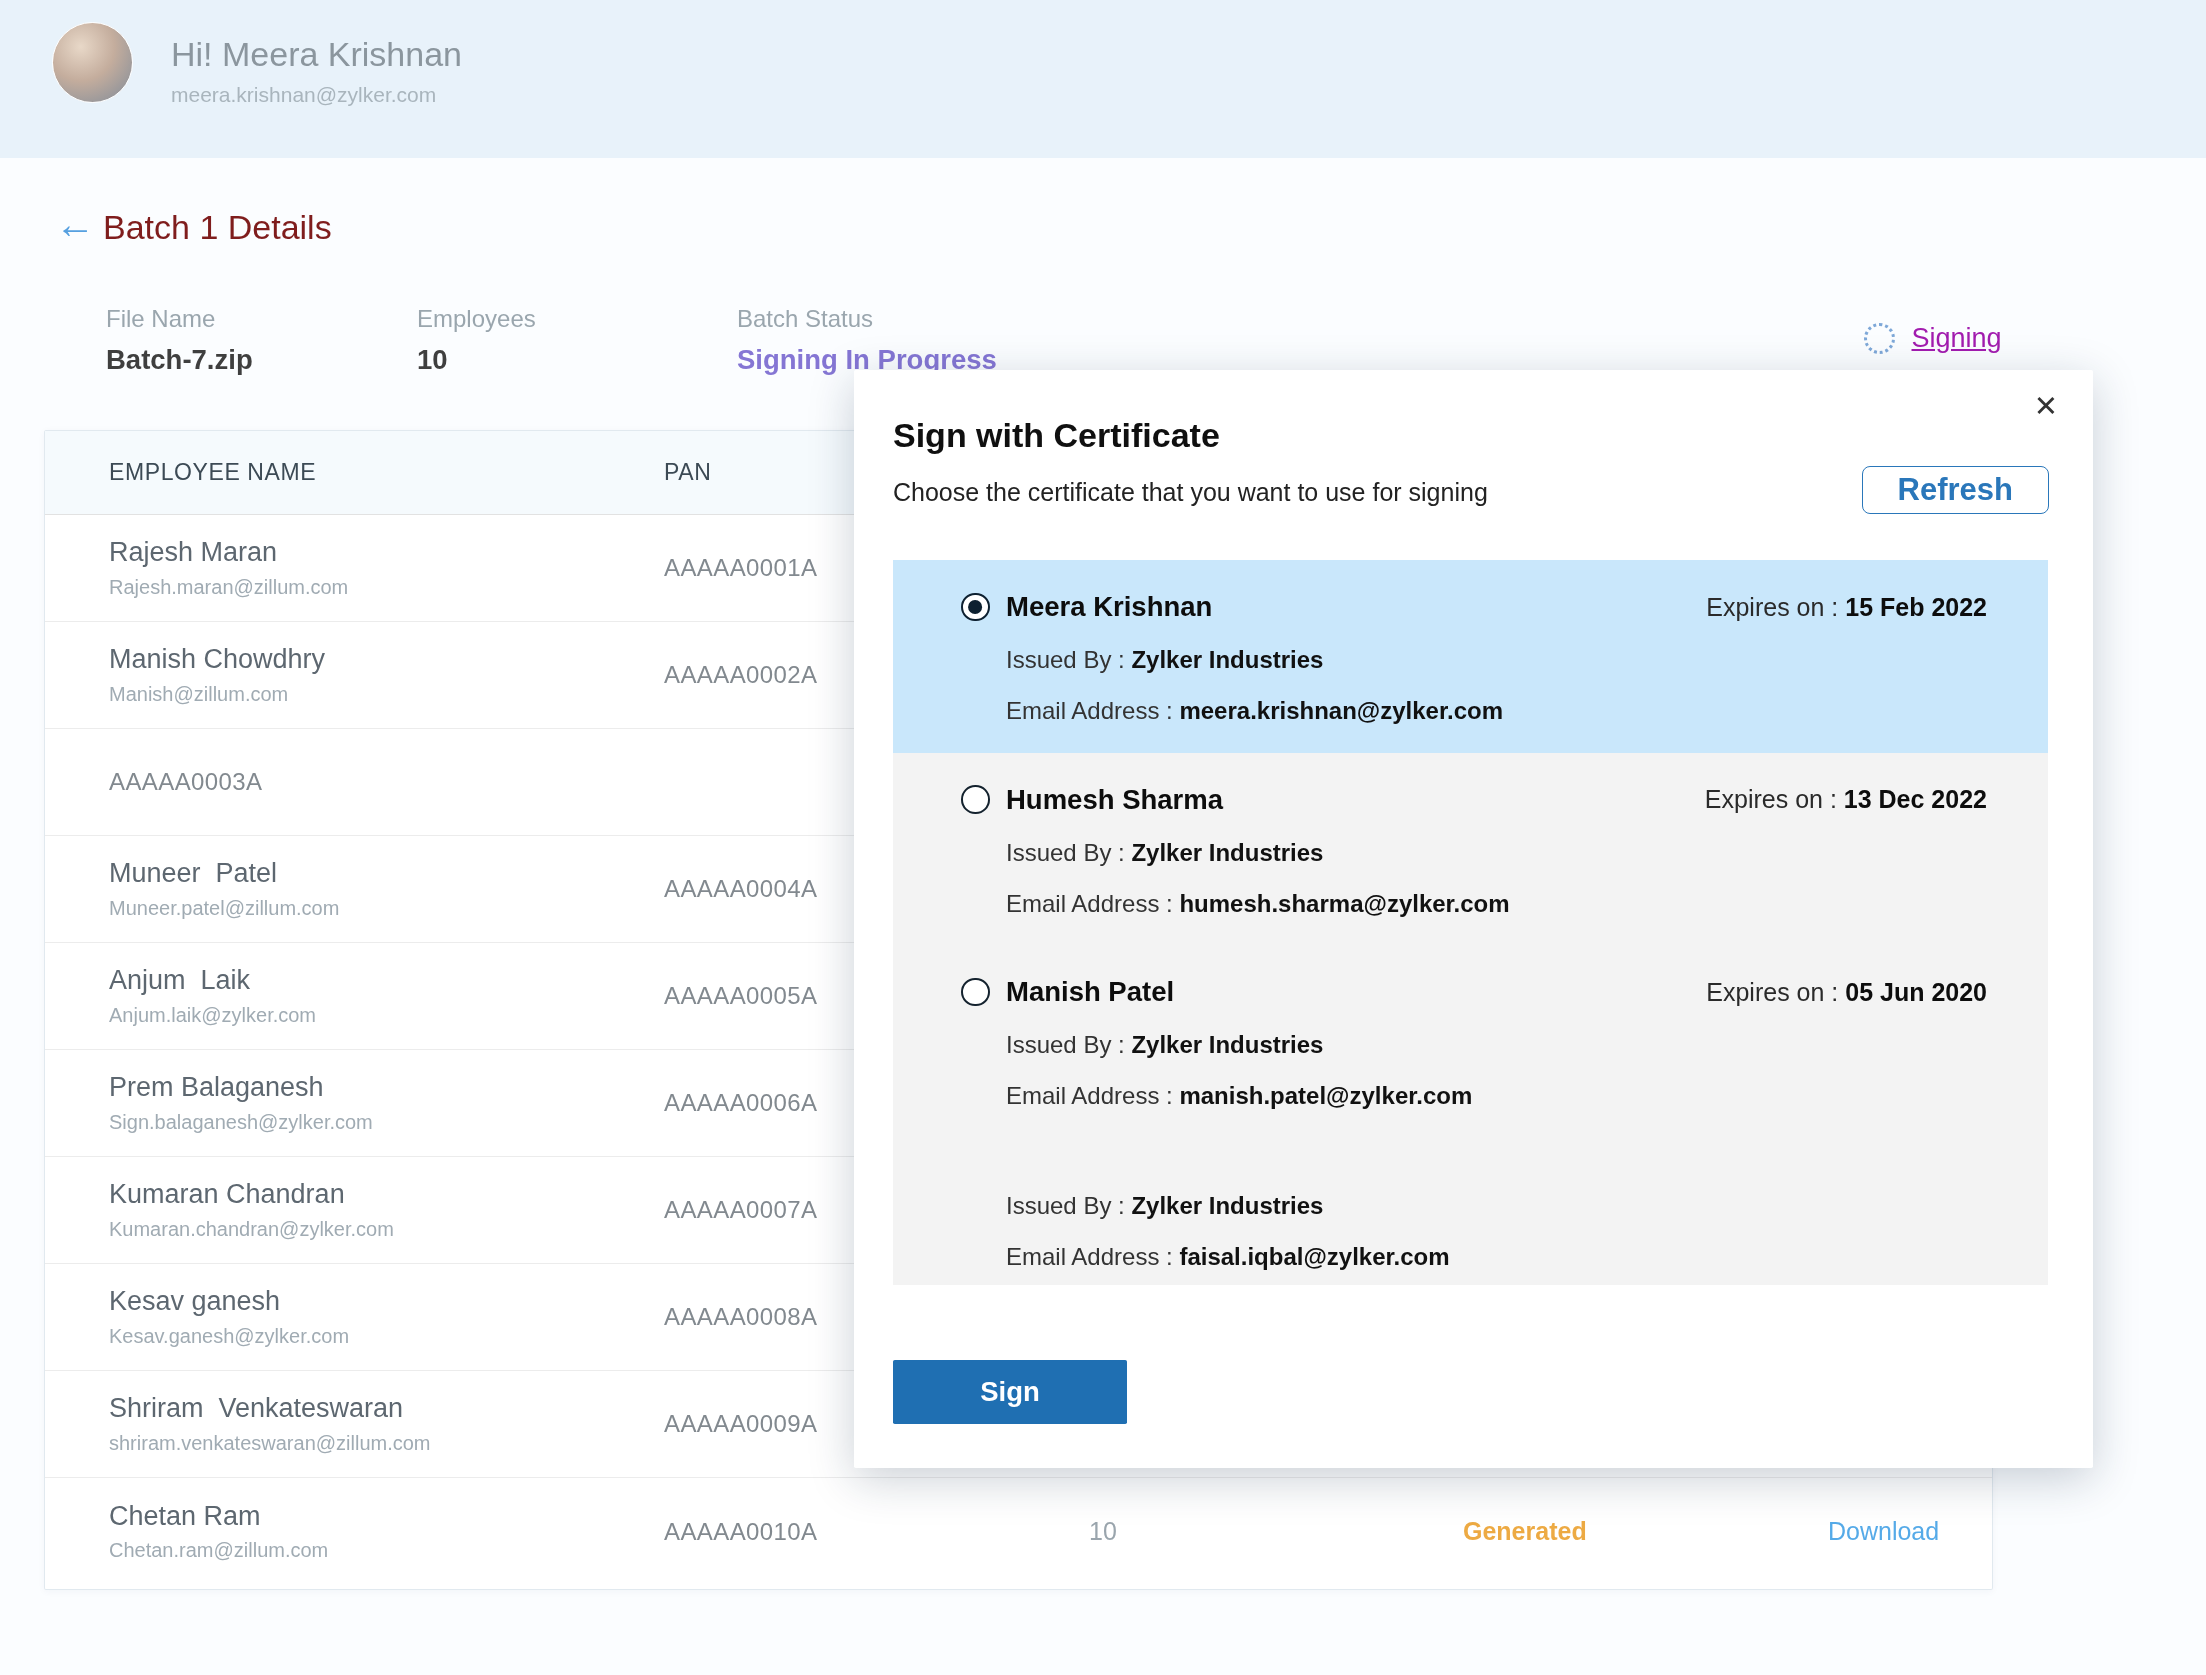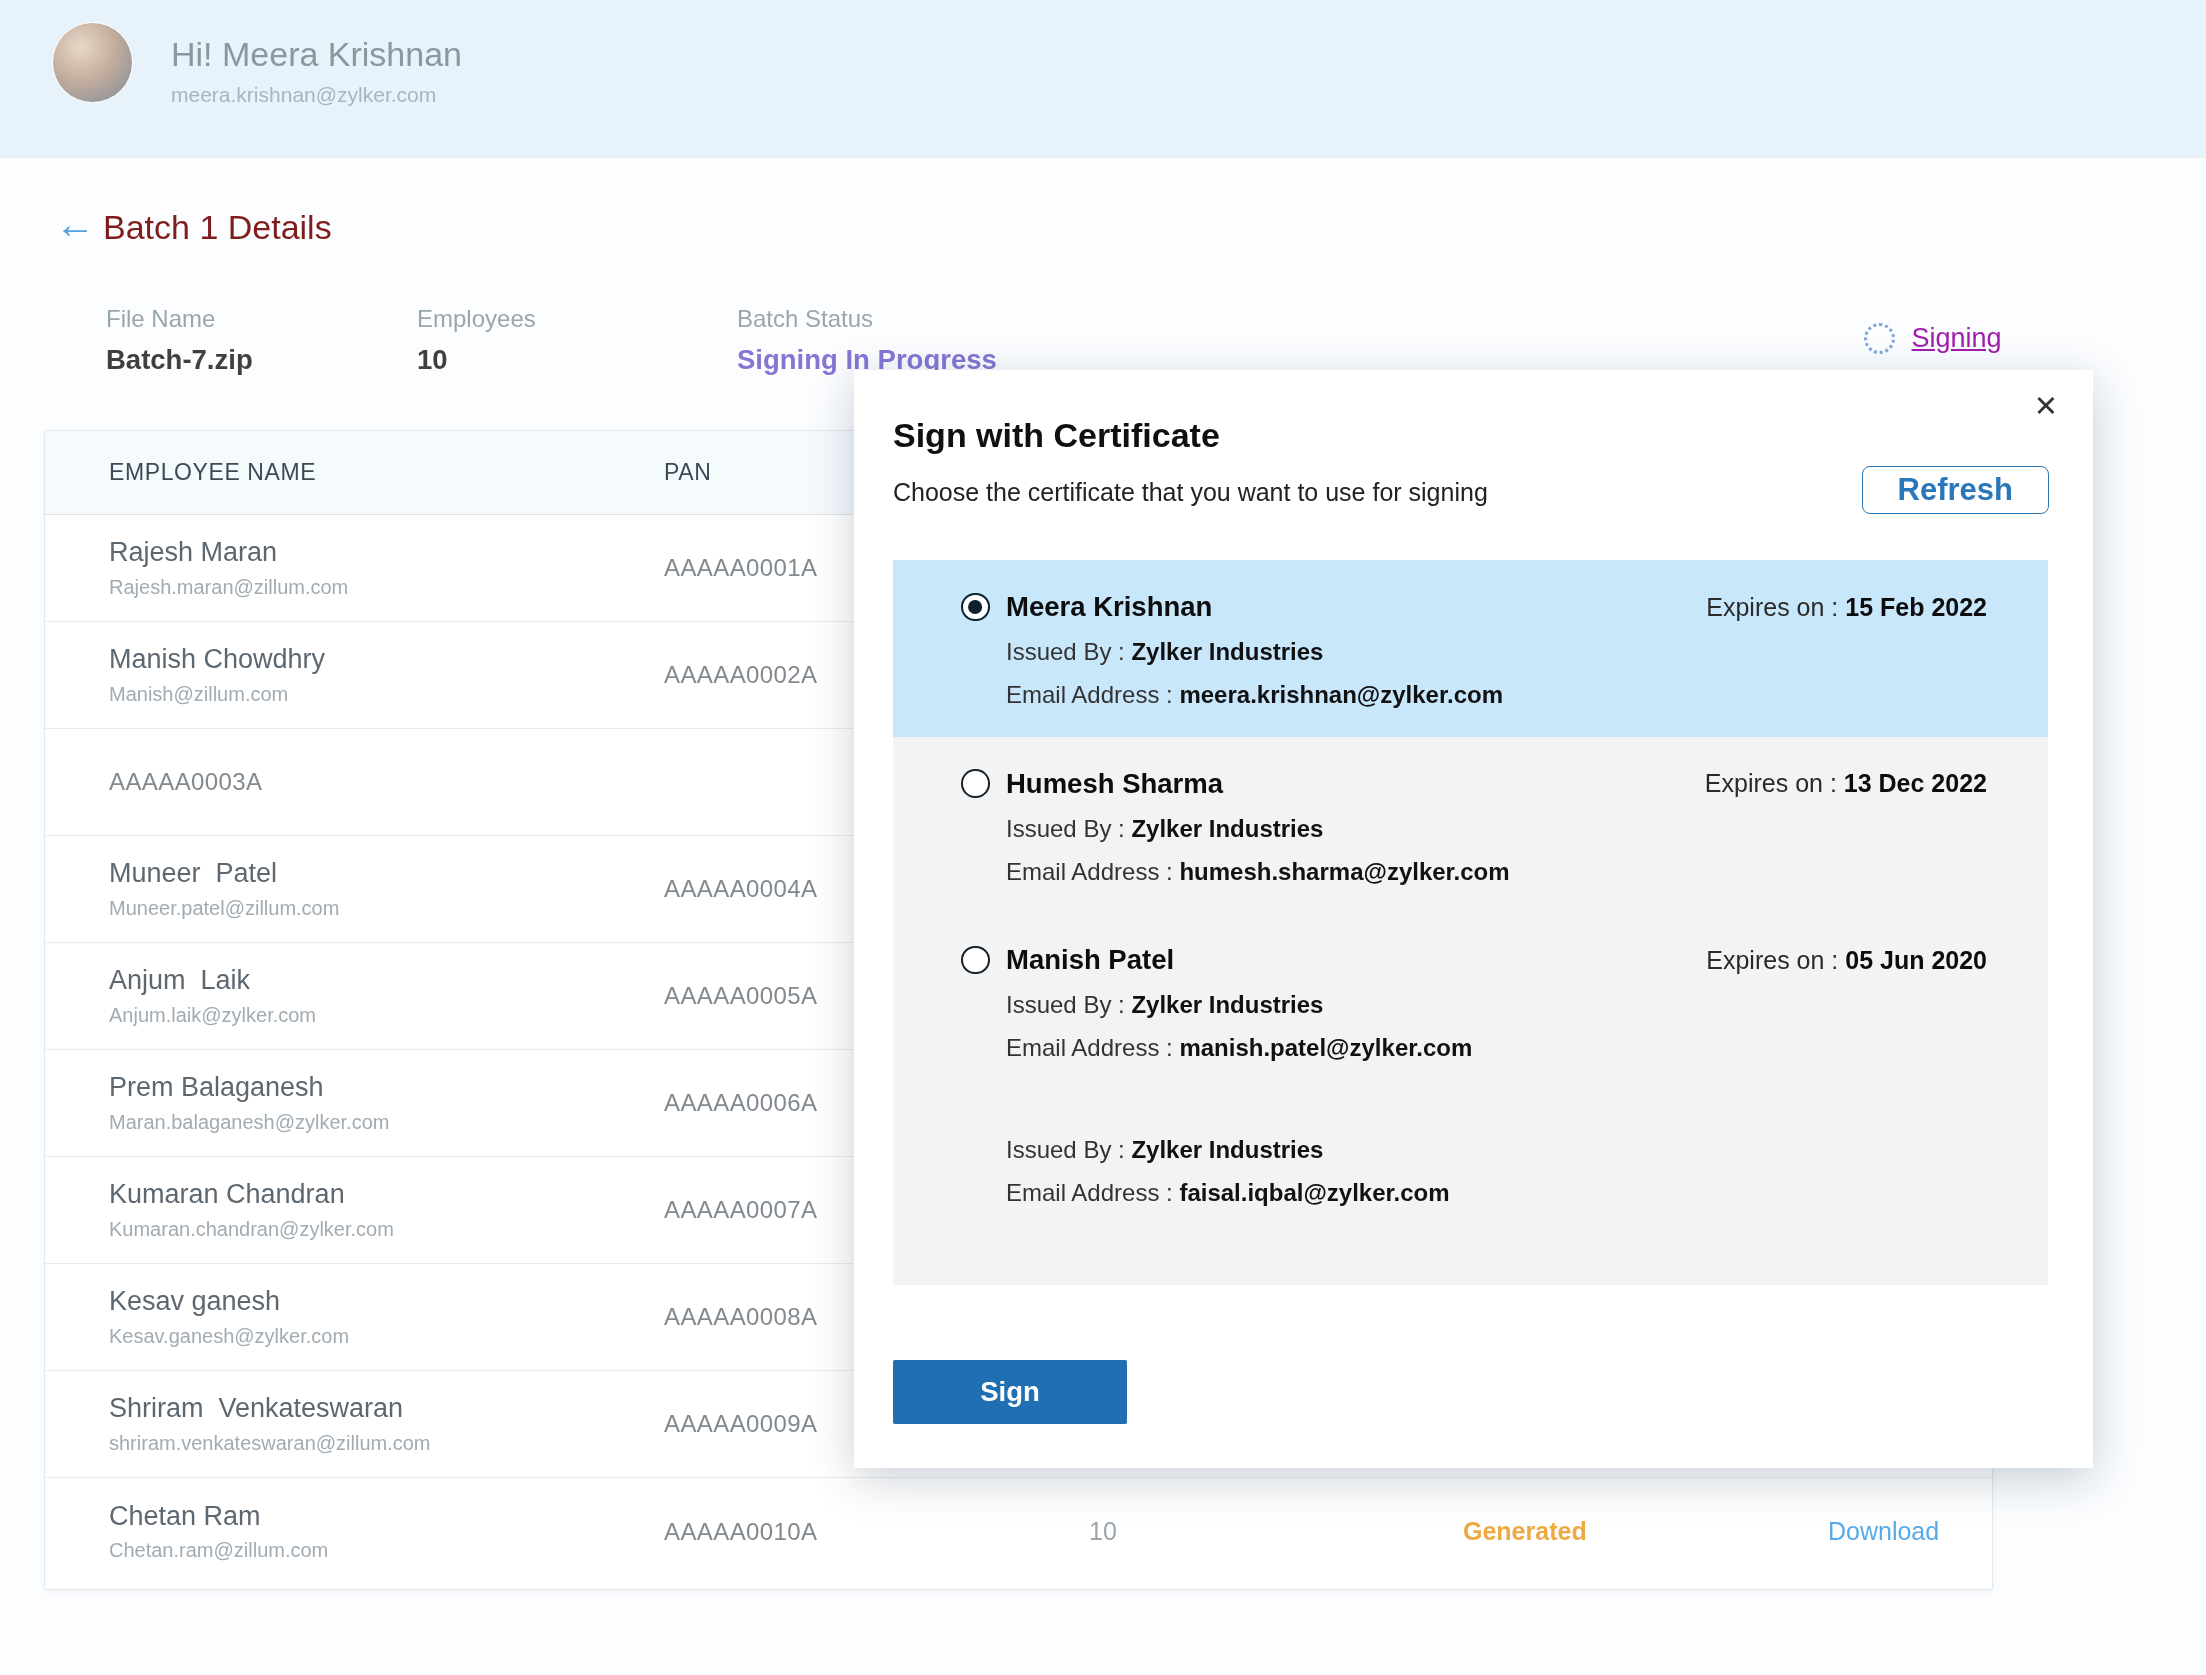--- a/index.html
+++ b/index.html
@@ -120,21 +120,21 @@
   }
   .cert-item.selected .radio { border-color: #0d2030; }
   .cert-item.selected .radio::after {
     content: ""; position: absolute; left: 50%; top: 50%;
     width: 13.8px; height: 13.8px; border-radius: 50%;
     background: #0d2030; transform: translate(-50%, -50%);
   }
   .cert-name { font-size: 27.5px; font-weight: 700; color: #0d0d0d; }
   .expires { margin-left: auto; font-size: 25px; color: #2a2a2a; }
   .expires b { color: #0d0d0d; font-weight: 700; text-align: center; }
-  .cert-line { margin-left: 45px; margin-top: 15px; font-size: 24px; color: #333333; }
+  .cert-line { margin-left: 45px; margin-top: 23px; font-size: 24px; color: #333333; }
   .cert-line b { color: #111111; font-weight: 600; }
   .sign-btn {
     position: absolute; left: 39px; top: 990px; width: 234px; height: 64px;
     background: #1f6fb2; color: #ffffff; border: none; border-radius: 1.8px;
     font-size: 27.5px; font-weight: 600; cursor: pointer;
     font-family: "Liberation Sans", sans-serif;
   }
 </style>
 </head>
 <body>
@@ -225,21 +225,21 @@
       </div>
     <div class="cell-pan">AAAAA0005A</div>
     <div class="cell-count"></div>
     <div class="cell-status"></div>
     <div class="cell-action"></div>
   </div>
 
   <div class="trow">
     <div>
         <div class="emp-name">Prem Balaganesh</div>
-         <div class="emp-email">Maran.balaganesh@zylker.com</div>
+         <div class="emp-email">Sign.balaganesh@zylker.com</div>
       </div>
     <div class="cell-pan">AAAAA0006A</div>
     <div class="cell-count"></div>
     <div class="cell-status"></div>
     <div class="cell-action"></div>
   </div>
 
   <div class="trow">
     <div>
         <div class="emp-name">Kumaran Chandran</div>

